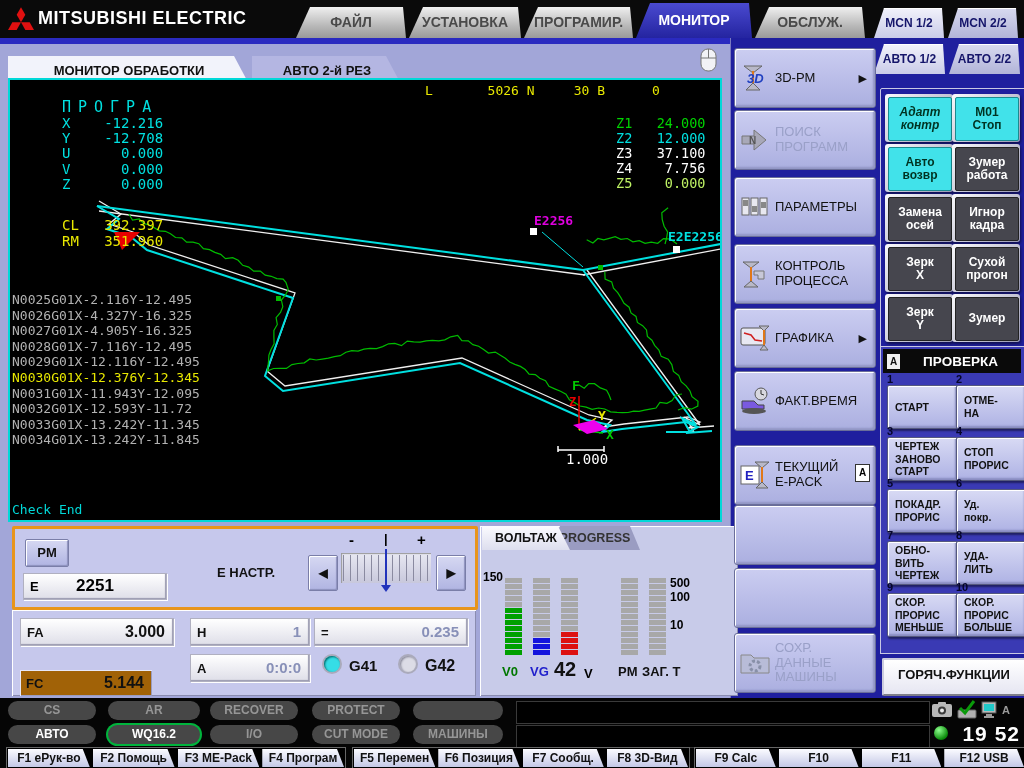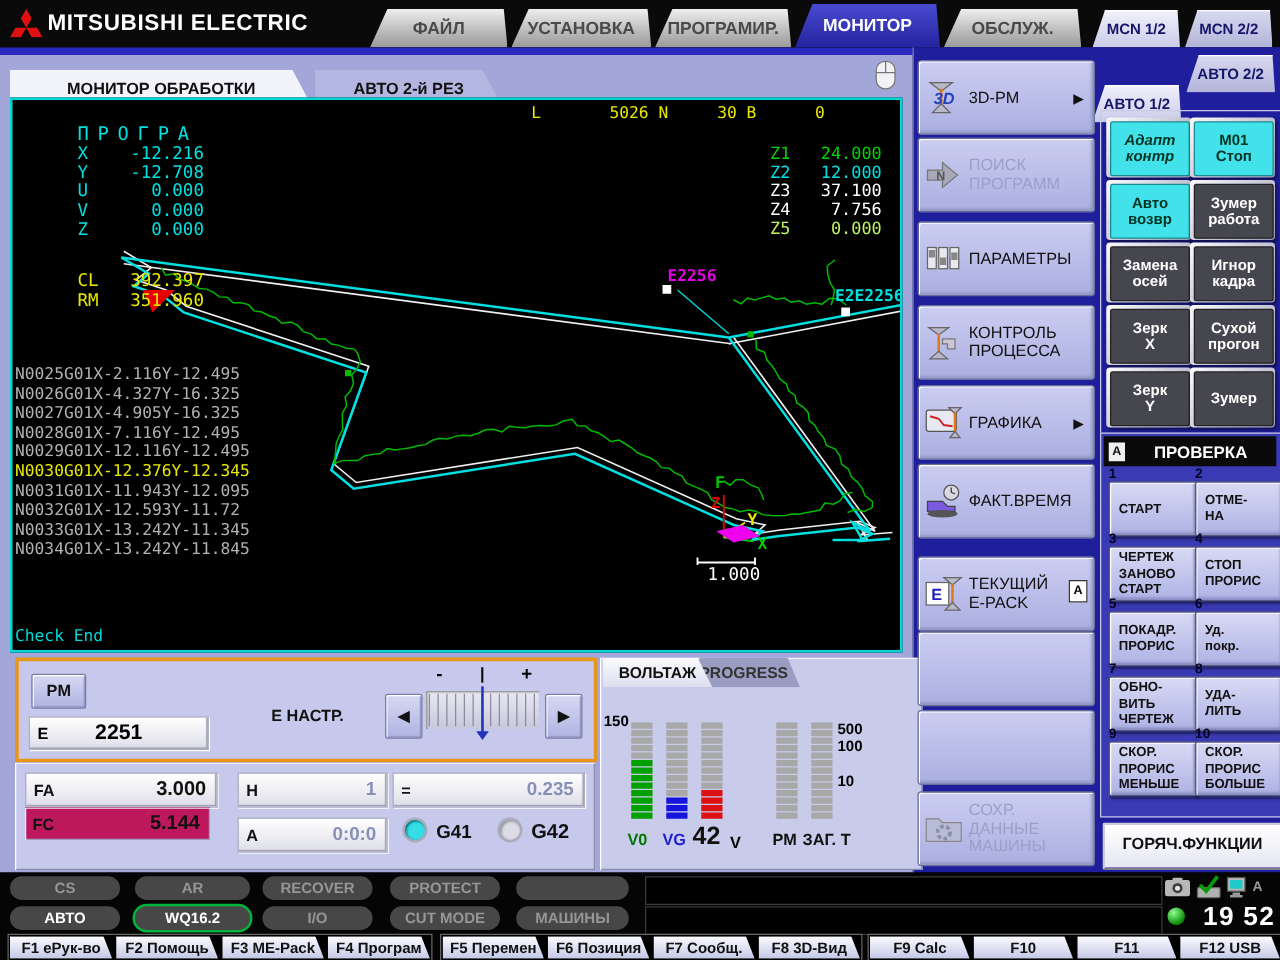--- a/index.html
+++ b/index.html
@@ -96,21 +96,21 @@
       </div>
     <div class="abs" id="mcntabs">
         <div class="abs smalltab" style="left: 874px; top: 8px; width: 70px;">MCN 1/2</div>
         <div class="abs smalltab dim" style="left: 948px; top: 8px; width: 70px;">MCN 2/2</div>
       </div>
   </div>
   <div class="abs" id="bluestrip"></div>
   <div class="abs" id="navy"></div>
   <div class="abs" id="mainbg"></div>
   <div class="abs" id="autotabs">
-      <div class="abs smalltab" style="left: 874px; top: 44px; width: 71px; margin-top: 24px;">АВТО 1/2</div>
+      <div class="abs smalltab" style="left: 874px; top: 44px; width: 71px;">АВТО 1/2</div>
       <div class="abs smalltab dim" style="left: 949px; top: 44px; width: 71px;">АВТО 2/2</div>
     </div>
   <div class="abs" id="subtabs">
       <div class="abs subtab" style="left: 8px; width: 242px; background: rgb(242, 243, 251);">МОНИТОР ОБРАБОТКИ</div>
       <div class="abs subtab" style="left: 252px; width: 150px; background: rgb(180, 182, 226);">АВТО 2-й РЕЗ</div>
     </div>
 
   <svg class="abs" style="left:700px;top:48px" width="17" height="24" viewBox="0 0 17 24">
     <rect x="1" y="1" width="15" height="22" rx="7" fill="#f2f2f6" stroke="#777" stroke-width="1"></rect>
     <line x1="8.5" y1="1" x2="8.5" y2="10" stroke="#777"></line>
@@ -206,21 +206,21 @@
       <span class="fval" style="right:8px;top:4px;font-size:16px">3.000</span>
     </div>
     <div class="silverfield" style="left:178px;top:8px;width:118px;height:26px">
       <span class="flab" style="left:6px;top:6px">H</span>
       <span class="fval gray" style="right:8px;top:4px">1</span>
     </div>
     <div class="silverfield" style="left:302px;top:8px;width:152px;height:26px">
       <span class="flab" style="left:6px;top:6px">=</span>
       <span class="fval gray" style="right:8px;top:4px">0.235</span>
     </div>
-    <div class="abs" style="left:8px;top:36px;width:148px;height:26px;background:#be185d;box-shadow:inset 1px 1px 0 #e8e8f8,inset -1px -1px 0 #9a9cc0">
+    <div class="abs" style="left:8px;top:60px;width:132px;height:26px;background:#a16207;box-shadow:inset 1px 1px 0 #e8e8f8,inset -1px -1px 0 #9a9cc0">
       <span class="flab" style="left:6px;top:6px">FC</span>
       <span class="fval" style="right:8px;top:4px;font-size:16px">5.144</span>
     </div>
     <div class="silverfield" style="left:178px;top:44px;width:118px;height:26px">
       <span class="flab" style="left:6px;top:6px">A</span>
       <span class="fval gray" style="right:8px;top:4px">0:0:0</span>
     </div>
     <div class="abs" style="left:312px;top:46px;width:16px;height:16px;border-radius:50%;background:#35dde6;box-shadow:inset 1px 1px 2px #066,0 0 0 2px #aab;"></div>
     <span class="flab" style="left:337px;top:47px;font-size:15px">G41</span>
     <div class="abs" style="left:388px;top:46px;width:16px;height:16px;border-radius:50%;background:#dcdce6;box-shadow:inset 1px 1px 2px #889,0 0 0 2px #aab;"></div>

